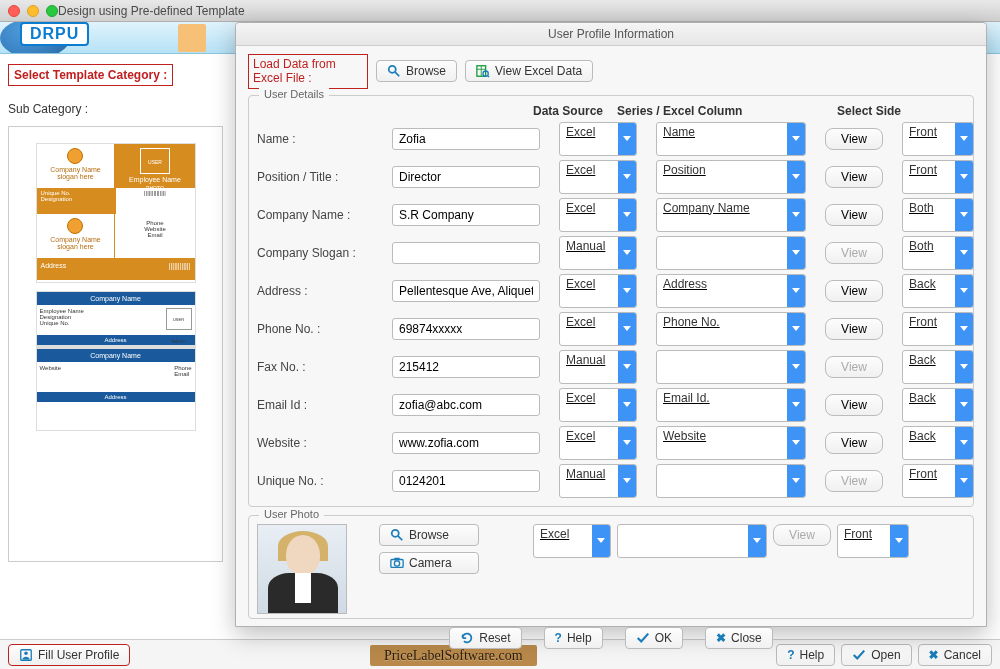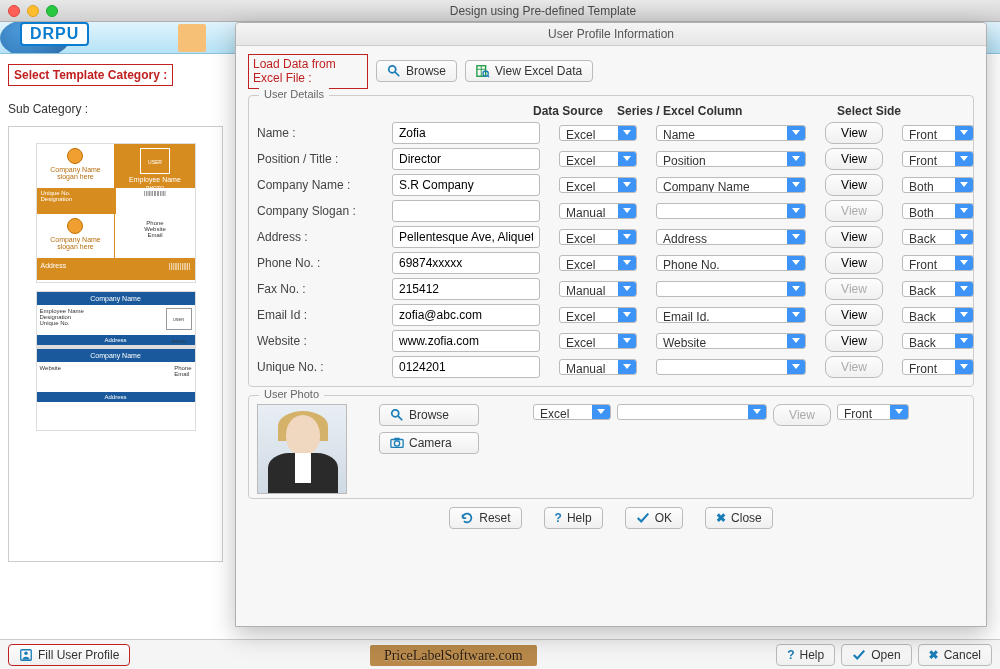--- a/index.html
+++ b/index.html
@@ -3,21 +3,21 @@
 <meta charset="utf-8">
 <style>
 * { box-sizing: border-box; margin: 0; padding: 0; font-family: -apple-system, "Helvetica Neue", Arial, sans-serif; }
 body { background: #f0f0f0; width: 1000px; height: 669px; overflow: hidden; position: relative; }
 .mac-titlebar { height: 22px; background: linear-gradient(#e8e8e8, #d0d0d0); display: flex; align-items: center; padding: 0 8px; border-bottom: 1px solid #b0b0b0; }
 .traffic { display: flex; gap: 7px; }
 .tl { width: 12px; height: 12px; border-radius: 50%; }
 .tl.red { background: #ff5f57; border: 1px solid #e04540; }
 .tl.yel { background: #ffbd2e; border: 1px solid #dfa023; }
 .tl.grn { background: #28c940; border: 1px solid #1fa633; }
-.titlebar-text { flex: 1; text-align: center; font-size: 12px; color: #4a4a4a; padding-left: 36px; }
+.titlebar-text { flex: 1; font-size: 12px; color: #4a4a4a; }
 .banner { height: 32px; background: linear-gradient(#dff3fc, #b6e2f6); border-bottom: 1px solid #8cc5e0; position: relative; overflow: hidden; }
 .globe { position: absolute; left: 0; top: -4px; width: 70px; height: 40px; background: radial-gradient(circle at 30% 30%, #3b8fd6, #1a5a9c); border-radius: 50%; opacity: 0.9; }
 .logo { position: absolute; left: 20px; top: 0; background: #fff; border: 2px solid #0b7dd0; border-radius: 4px; padding: 1px 8px; font-weight: 900; color: #0b7dd0; font-size: 16px; letter-spacing: 1px; }
 .cardicon { position: absolute; left: 178px; top: 2px; width: 28px; height: 28px; background: #f7c077; border-radius: 2px; }
 .main-area { position: absolute; top: 54px; left: 0; right: 0; bottom: 30px; background: #fff; }
 .leftpane { position: absolute; left: 8px; top: 10px; width: 215px; }
 .label-red { border: 1px solid #c02020; color: #c02020; font-weight: bold; font-size: 12px; padding: 3px 5px; display: inline-block; text-align: center; }
 .label-plain { font-size: 12px; color: #333; margin-top: 8px; display: block; }
 .template-preview { border: 1px solid #ccc; margin-top: 10px; height: 436px; padding: 8px; overflow: auto; }
 .tmpl { background: #fff; border: 1px solid #ddd; margin: 8px auto; width: 160px; }
@@ -52,21 +52,21 @@
 .row { display: flex; align-items: center; margin-bottom: 6px; gap: 8px; }
 .row .lab { width: 120px; font-size: 12px; color: #444; }
 .lab.redbox { border: 1px solid #c02020; color: #c02020; padding: 2px 4px; font-size: 12px; line-height: 1.2; }
 .textin { border: 1px solid #bbb; border-radius: 3px; padding: 3px 6px; font-size: 12px; background: #fff; }
 .fieldset { border: 1px solid #ccc; border-radius: 4px; margin-top: 4px; padding: 8px 8px 4px 8px; position: relative; }
 .fieldset .legend { position: absolute; top: -8px; left: 10px; background: #f7f7f7; padding: 0 5px; font-size: 11px; color: #666; }
 .grid-head { display: grid; grid-template-columns: 116px 148px 78px 150px 58px 72px; gap: 6px; font-size: 12px; font-weight: bold; color: #333; margin-bottom: 4px; }
 .grid-head > div:nth-child(1){ } 
 .grid-row { display: grid; grid-template-columns: 116px 148px 78px 150px 58px 72px; gap: 19px; align-items: center; margin-bottom: 4px; }
 .grid-row .lab2 { font-size: 12px; color: #444; }
-.sel { display: flex; border: 1px solid #bbb; border-radius: 3px; overflow: hidden; height: 16px; background: #fff; text-decoration: underline; }
+.sel { display: flex; border: 1px solid #bbb; border-radius: 3px; overflow: hidden; height: 34px; background: #fff; text-decoration: underline; }
 .sel .seltxt { flex: 1; padding: 2px 6px; font-size: 12px; color: #333; white-space: nowrap; overflow: hidden; }
 .sel .selbtn { width: 18px; background: #3d94f6; display: flex; align-items: center; justify-content: center; }
 .sel .selbtn::after { content: ""; border-left: 4px solid transparent; border-right: 4px solid transparent; border-top: 5px solid #fff; }
 .viewbtn { background: linear-gradient(#fdfdfd, #f0f0f0); border: 1px solid #bbb; border-radius: 8px; font-size: 12px; height: 22px; text-align: center; line-height: 20px; cursor: pointer; }
 .viewbtn.disabled { color: #aaa; cursor: default; }
 .photo-box { width: 90px; height: 90px; border: 1px solid #bbb; background: #fff; }
 .photo-img { width: 100%; height: 100%; background: linear-gradient(#e8eef4, #d0dae4); position: relative; overflow: hidden; }
 .photo-head { position: absolute; width: 34px; height: 40px; background: #f0d8c0; border-radius: 50% 50% 45% 45%; left: 28px; top: 10px; }
 .photo-hair { position: absolute; width: 50px; height: 30px; background: #d4b26a; border-radius: 50% 50% 0 0; left: 20px; top: 6px; }
 .photo-body { position: absolute; width: 70px; height: 50px; background: #2a2a2a; border-radius: 30% 30% 0 0; left: 10px; top: 48px; }

